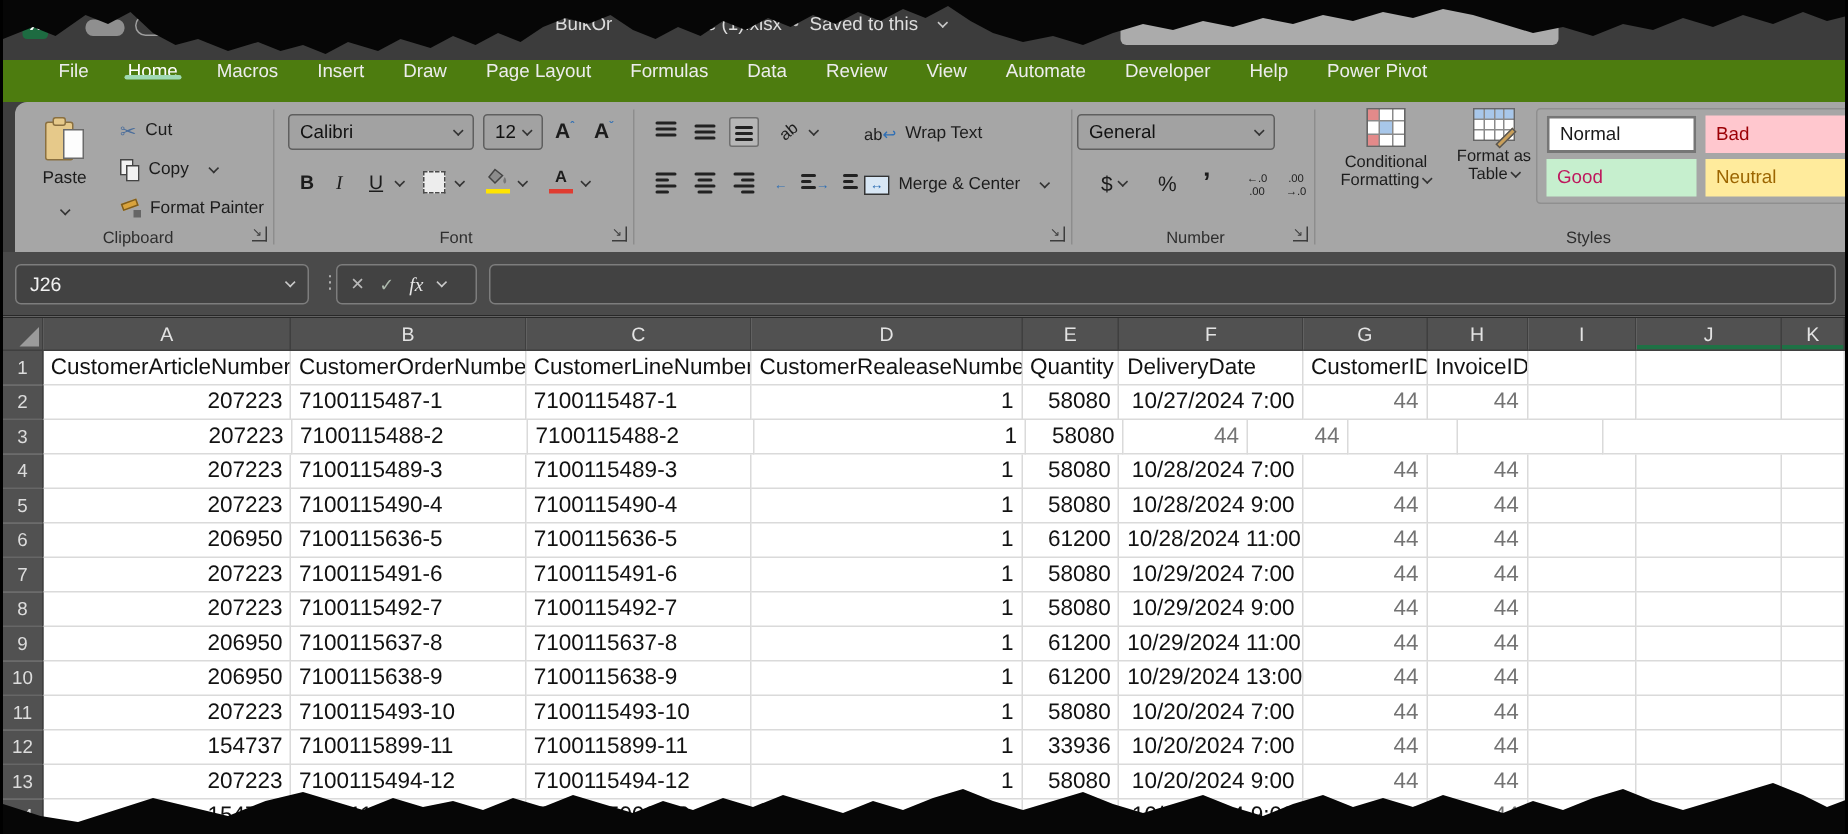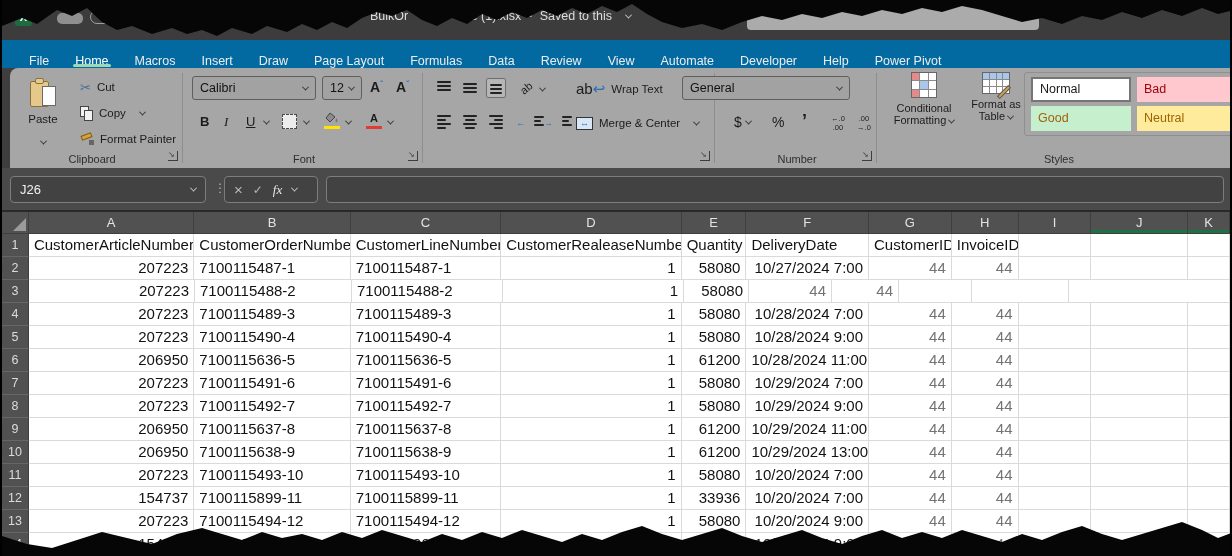--- a/index.html
+++ b/index.html
@@ -17,22 +17,22 @@
   .tb-pill { position:absolute; left:88px; top:10px; width:30px; height:14px; border:1.5px solid #9e9e9e; border-radius:7px; }
   .tb-doc  { position:absolute; left:306px; top:9px; width:11px; height:14px; background:#cfcfcf; border-radius:1px; }
   .tb-title { position:absolute; left:368px; top:0; height:32px; display:flex; align-items:center;
               color:#dedede; font-size:12.5px; white-space:nowrap; }
   .tb-title .frag2 { margin-left:52px; }
   .tb-title .bullet { margin:0 7px; color:#bdbdbd; }
   .tb-title .chev { margin-left:14px; }
   .tb-search { position:absolute; left:745px; top:6px; width:292px; height:24px; background:#ababab; border-radius:4px; }
 
   
-  .tabrow { position:absolute; top:40px; left:0; right:0; height:28px; background:#0369a1;
-            display:flex; align-items:flex-end; padding-left:14px; }
+  .tabrow { position:absolute; top:40px; left:0; right:0; height:28px; background:#4d7c0f;
+            display:flex; align-items:flex-start; padding-left:24px; }
   .tab { position:relative; padding:0 13px; color:#ededed; font-size:12.5px; display:flex; align-items:center; cursor:default; }
   .tab.active { color:#fff; }
   .tab.active::after { content:""; position:absolute; left:11px; right:11px; bottom:1px; height:3px;
                        background:#9fd9b3; border-radius:2px; }
 
   
   .ribbon { position:absolute; top:68px; left:8px; right:0; height:100px; background:#a6a6a6;
             border-radius:8px 0 0 0; color:#1c1c1c; box-shadow:0 1px 0 #2d2d2d; }
   .gsep { position:absolute; top:5px; bottom:5px; width:1px; background:#8d8d8d; }
   .glabel { position:absolute; bottom:3px; text-align:center; font-size:11px; color:#2e2e2e; }
@@ -77,21 +77,21 @@
   .alico .b { height:2px; background:#222; border-radius:1px; width:100%; }
   .va-top { justify-content:flex-start; } .va-mid { justify-content:center; } .va-bot { justify-content:flex-end; }
   .ha .b:nth-child(even) { width:65%; }
   .ha-left .b { align-self:flex-start; } .ha-ctr .b { align-self:center; } .ha-right .b { align-self:flex-end; }
   .boxed { border:1px solid #6f6f6f; background:#b6b6b6; border-radius:2px; }
   .orient { position:absolute; font-size:11px; }
   .orient .ab { display:inline-block; transform:rotate(-40deg); }
   .ind-ar { color:#2f6fb5; font-size:9px; margin-right:1px; }
   .mrg-ic { width:17px; height:13px; border:1px solid #333; background:#d8e7f5; font-size:9px; color:#2f6fb5;
             display:flex; align-items:center; justify-content:center; }
-  .wrap-ic { font-size:15px; white-space:nowrap;text-align:right; }
+  .wrap-ic { font-size:11px; white-space:nowrap;text-align:right; }
   .wrap-ic .wa { color:#2f6fb5; }
 
   
   .numbtn { position:absolute; font-size:14px; display:flex; align-items:center; gap:4px; }
   .comma-ic { font-size:18px; font-weight:bold; line-height:10px; }
   .dec { position:absolute; width:24px; height:20px; font-size:7.5px; line-height:1.25; color:#222; text-align:center; white-space:nowrap; }
 
   
   .stylebig { position:absolute; top:4px; display:flex; flex-direction:column; align-items:center; font-size:11px; text-align:center; }
   .cf-ic { width:26px; height:26px; display:grid; grid-template-columns:repeat(3,1fr); grid-template-rows:repeat(3,1fr);
@@ -320,21 +320,21 @@
           <span>↔</span>
         </span>
       <span>Merge &amp; Center</span>
       <span class="chev" style="margin-left:8px"></span>
     </div>
     <div class="lau" style="left:690px;top:83px">
         <span>↘</span>
       </div>
     <div class="gsep" style="left:704px"></div>
 
-    <div class="combo" style="left:672px;top:8px;width:168px;height:24px">
+    <div class="combo" style="left:708px;top:8px;width:132px;height:24px">
       <span>General</span>
       <span class="chev"></span>
     </div>
     <div class="numbtn" style="left:724px;top:46px">
       <span>$</span>
       <span class="chev"></span>
     </div>
     <div class="numbtn" style="left:762px;top:46px">
         <span>%</span>
       </div>
@@ -385,21 +385,21 @@
           <div></div>
           <div></div>
           <div></div>
         </div>
       <div>Conditional</div>
       <div><span>Formatting</span> <span class="chev"></span></div>
     </div>
     <div class="gallery">
         <div class="style-cell p0 sel" style="background: rgb(255, 255, 255); color: rgb(26, 26, 26);">Normal</div>
         <div class="style-cell p1" style="background: rgb(255, 199, 206); color: rgb(156, 0, 6);">Bad</div>
-        <div class="style-cell p2" style="background: rgb(198, 239, 206); color: #a16207;">Good</div>
+        <div class="style-cell p2" style="background: rgb(198, 239, 206); color: #be185d;">Good</div>
         <div class="style-cell p3" style="background: rgb(255, 235, 156); color: rgb(156, 101, 0);">Neutral</div>
       </div>
     <div class="glabel" style="left:874px;width:350px">Styles</div>
   </div>
 
   <div class="fbar">
     <div class="namebox">
       <span>J26</span>
       <span class="chev light"></span>
     </div>

